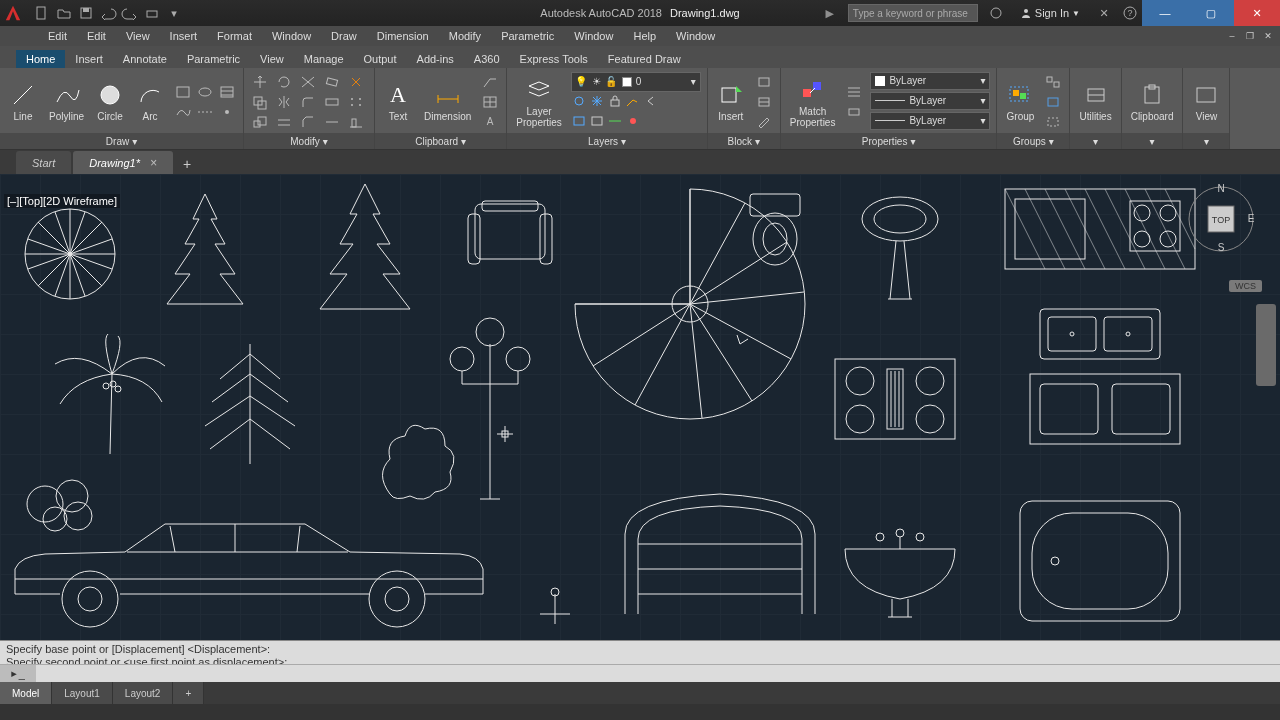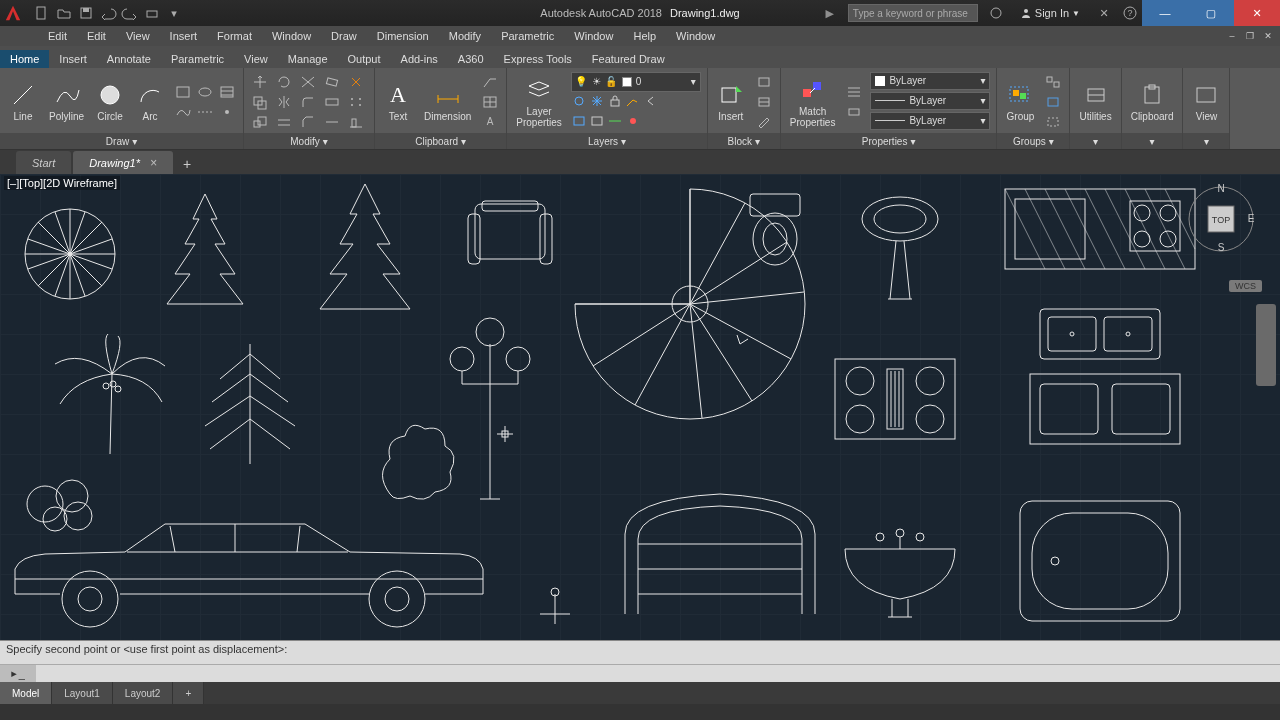--- a/index.html
+++ b/index.html
@@ -22,21 +22,21 @@
 .win-btn.close { background:#d04040; }
 .win-btn:not(.close) { background:#3a6fa8; }
 
 
 .menubar { height:20px; background:#4a4a4a; display:flex; align-items:center; padding-left:38px; position:relative; }
 .menu-item { color:#ddd; font-size:11px; padding:0 10px; height:100%; display:flex; align-items:center; cursor:pointer; }
 .menubar-controls { position:absolute; right:4px; display:flex; gap:2px; }
 .menubar-controls span { width:16px; height:14px; color:#ccc; font-size:9px; display:flex; align-items:center; justify-content:center; cursor:pointer; }
 
 
-.ribbon-tabs { height:22px; background:#4e4e4e; display:flex; align-items:end; padding-left:0; }
+.ribbon-tabs { height:22px; background:#4e4e4e; display:flex; align-items:end; padding-left:16px; }
 .rtab { color:#ddd; font-size:11px; padding:3px 10px; cursor:pointer; }
 .rtab.active { background:#1a4d6e; color:#fff; }
 
 
 .ribbon { height:82px; background:#5a5a5a; display:flex; border-bottom:1px solid #333; }
 .panel { border-right:1px solid #444; display:flex; flex-direction:column; position:relative; padding:2px 6px 0 6px; }
 .panel-body { flex:1; display:flex; align-items:center; gap:6px; }
 .panel-title { height:16px; background:#4a4a4a; margin:0 -6px; color:#ddd; font-size:10px; display:flex; align-items:center; justify-content:center; gap:3px; cursor:pointer; }
 .big-btn { display:flex; flex-direction:column; align-items:center; gap:2px; color:#ddd; font-size:10px; cursor:pointer; padding:2px 3px; }
 .big-btn .bicon { width:28px; height:28px; display:flex; align-items:center; justify-content:center; }
@@ -49,21 +49,21 @@
 
 
 .file-tabs { height:24px; background:#3a3a3a; display:flex; align-items:end; padding-left:16px; gap:2px; }
 .ftab { height:23px; padding:7px 16px; background:#4a4a4a; color:#ccc; font-size:11px; display:flex; align-items:center; cursor:pointer; border-radius:3px 3px 0 0; position:relative;font-style:italic; }
 .ftab.active { background:#5a5a5a; color:#fff; }
 .ftab .x { margin-left:10px; font-size:12px; opacity:.6; }
 .add-tab { width:24px; height:20px; color:#ccc; display:flex; align-items:center; justify-content:center; cursor:pointer; font-size:14px; }
 
 
 .canvas-wrap { position:relative; height:466px; background:#1a2530; }
-.viewport-label { position:absolute; top:2px; left:4px; color:#fff; font-size:11px; background:rgba(0,0,0,.3); padding:1px 3px; z-index:5; }
+.viewport-label { position:absolute; top:20px; left:4px; color:#fff; font-size:11px; background:rgba(0,0,0,.3); padding:1px 3px; z-index:5; }
 .drawing { position:absolute; inset:0; }
 .grid-pattern { position:absolute; inset:0; background-image:linear-gradient(#2a3540 1px,transparent 1px),linear-gradient(90deg,#2a3540 1px,transparent 1px); background-size:40px 40px; opacity:.4; }
 
 
 .viewcube { position:absolute; top:10px; right:24px; width:70px; height:70px; z-index:6; }
 .navbar-right { position:absolute; top:130px; right:4px; width:20px; background:#6a6a6a; border-radius:3px; padding:4px 0; display:flex; flex-direction:column; gap:6px; align-items:center; z-index:6; }
 .navbar-right div { width:14px; height:14px; opacity:.7; cursor:pointer; }
 .wcs-label { position:absolute; top:106px; right:18px; background:#7a7a7a; color:#333; font-size:9px; padding:1px 6px; border-radius:2px; z-index:6; cursor:pointer; }
 
 
@@ -859,20 +859,21 @@
   <div class="navbar-right">
     <div></div>
     <div></div>
     <div></div>
     <div></div>
   </div>
 </div>
 
 <div class="cmdline">
   <div class="cmd-history">
+    <div>Specify base point or [Displacement] &lt;Displacement&gt;:</div>
     <div>Specify second point or &lt;use first point as displacement&gt;:</div>
   </div>
   <div class="cmd-input-row">
     <div class="cmd-handle">
         <span>▸</span>
         <span>_</span>
       </div>
   </div>
 </div>
 

